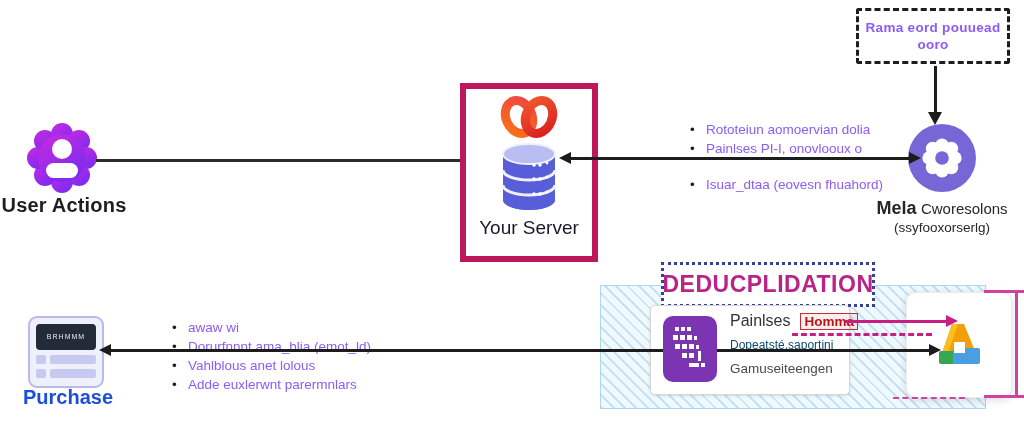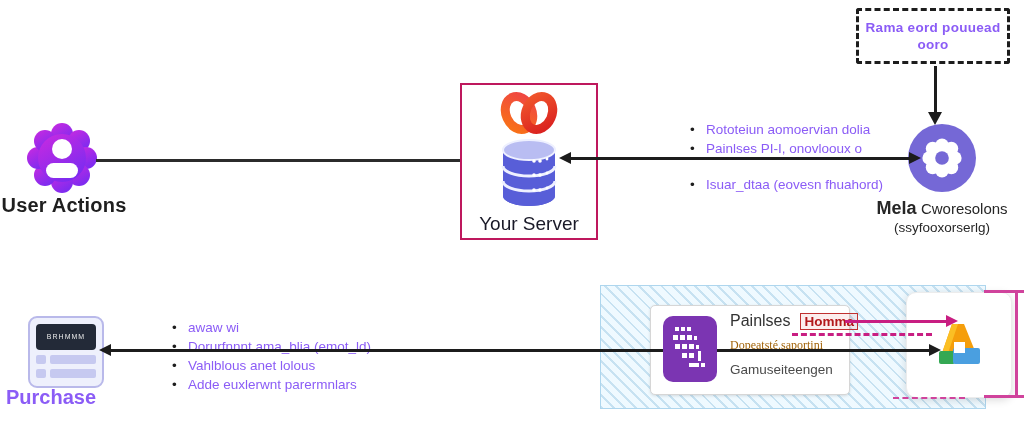--- a/index.html
+++ b/index.html
@@ -10,21 +10,21 @@
   .abs { position:absolute; }
 
   
   #user-icon { left:26px; top:118px; width:72px; height:80px; }
   #user-label { left:0px; top:194px; width:128px; text-align:center; font-size:20px; font-weight:700; color:#1f1f1f; letter-spacing:.2px; }
 
   
   #line-user-server { left:96px; top:159px; width:366px; height:3px; background:#2b2b2b; }
 
   
-  #server-box { left:460px; top:83px; width:138px; height:157px; background:#fff; border:2px solid #be185d; display:flex; flex-direction:column; align-items:center; z-index:2; }
+  #server-box { left:460px; top:83px; width:138px; height:179px; background:#fff; border:6px solid #be185d; display:flex; flex-direction:column; align-items:center; z-index:2; }
   #server-label { font-size:19px; color:#191927; margin-top:3px; }
 
   
   .hline { background:#1c1c1c; height:3px; }
   #arrow-srv-meta { left:570px; top:157px; width:340px; z-index:3; }
   .head { width:0; height:0; position:absolute; }
   .head-left  { border-top:6px solid transparent; border-bottom:6px solid transparent; border-right:12px solid #1c1c1c; left:-11px; top:-5px; }
   .head-right { border-top:6px solid transparent; border-bottom:6px solid transparent; border-left:12px solid #1c1c1c; right:-11px; top:-5px; }
 
   
@@ -53,21 +53,21 @@
     background:repeating-linear-gradient(45deg, rgba(130,190,225,.45) 0 2px, rgba(238,249,255,.95) 2px 8px); }
   #dedup-box { left:661px; top:262px; width:214px; height:45px; background:#fff; border:3px dotted #36409a; display:flex; align-items:center; justify-content:center; z-index:2; }
   #dedup-title { font-size:23px; font-weight:800; color:#b92487; letter-spacing:.5px; }
 
   
   #google-box { left:650px; top:305px; width:200px; height:90px; background:#fff; border:1px solid #d6d6d6; border-radius:5px; box-shadow:0 1px 3px rgba(0,0,0,.12); z-index:2; }
   #qr-icon { left:662px; top:313px; z-index:5; }
   #gtext { left:730px; top:312px; width:118px; z-index:2; }
   #gtext .r1 { font-size:16px; color:#333; white-space:nowrap; }
   #gtext .badge { display:inline-block; margin-left:10px; font-size:13.5px; font-weight:700; color:#b3181b; border:1.5px solid #c03030; background:rgba(220,40,40,.08); padding:0 3px; line-height:15px; }
-  #gtext .r2 { font-size:12px; color:#a16207; margin-top:8px; white-space:nowrap;font-family:Liberation Serif, serif; }
+  #gtext .r2 { font-size:12px; color:#0c4a6e; margin-top:8px; white-space:nowrap; }
   #gtext .r3 { font-size:13.5px; color:#4a4a4a; margin-top:9px; white-space:nowrap; }
 
   
   #arrow-magenta { left:845px; top:320px; width:102px; height:3px; background:#c81e82; z-index:3; }
   #arrow-magenta .mhead { border-top:6px solid transparent; border-bottom:6px solid transparent; border-left:12px solid #c81e82; right:-11px; top:-5px; position:absolute; }
   #dash-magenta { left:792px; top:333px; width:140px; border-top:3px dashed #c81e82; z-index:3; }
 
   
   #arrow-bottom { left:110px; top:349px; width:820px; z-index:3; }
 
@@ -78,21 +78,21 @@
   #mag-bottom { left:984px; top:395px; width:40px; height:3px; }
   #mag-right { left:1015px; top:292px; width:3px; height:104px; }
   #mag-dash-bottom { left:893px; top:397px; width:72px; border-top:2.5px dashed #d0439c; z-index:2; }
 
   
   #purchase-icon { left:28px; top:316px; width:76px; height:72px; background:#eef0fc; border:2px solid #b9b9ea; border-radius:9px; padding:6px; z-index:2; }
   #purchase-screen { width:100%; height:26px; background:#232a38; border-radius:4px; color:#e8e8e8; font-size:7px; letter-spacing:1px; text-align:center; line-height:26px; overflow:hidden; }
   .p-row { display:flex; gap:4px; margin-top:5px; }
   .p-sq { width:10px; height:9px; background:#c6c9f0; border-radius:2px; }
   .p-bar { flex:1; height:9px; background:#c6c9f0; border-radius:2px; }
-  #purchase-label { left:6px; top:386px; width:124px; text-align:left; font-size:20px; font-weight:600; color:#8b5cf6; }
+  #purchase-label { left:6px; top:386px; width:124px; text-align:center; font-size:20px; font-weight:600; color:#1d4ed8; }
 </style>
 </head>
 <body>
 
 <div id="stage">
 
   <svg id="user-icon" class="abs" viewBox="0 0 72 80">
     <defs>
       <linearGradient id="ug" x1="0" y1="0" x2="0.6" y2="1">
         <stop offset="0" stop-color="#cb2ae0"></stop>
@@ -189,20 +189,23 @@
   </div>
   <div id="meta-label" class="abs">
     <div>
       <span class="w1">Mela</span>
       <span class="w2">Cworesolons</span>
     </div>
     <div class="sub">(ssyfooxorserlg)</div>
   </div>
 
   <div id="hatch" class="abs"></div>
+  <div id="dedup-box" class="abs">
+    <div id="dedup-title">DEDUCPLIDATION</div>
+  </div>
 
   <div id="google-box" class="abs"></div>
   <svg id="qr-icon" class="abs" width="56" height="72" viewBox="0 0 56 72">
     <rect x="1" y="3" width="54" height="66" rx="10" fill="#7b35b2"></rect>
     <g fill="#ffffff">
       <rect x="13" y="14" width="4" height="4"></rect>
         <rect x="19" y="14" width="4" height="4"></rect>
         <rect x="25" y="14" width="4" height="4"></rect>
       <rect x="11" y="22" width="5" height="5"></rect>
         <rect x="18" y="22" width="5" height="5"></rect>

